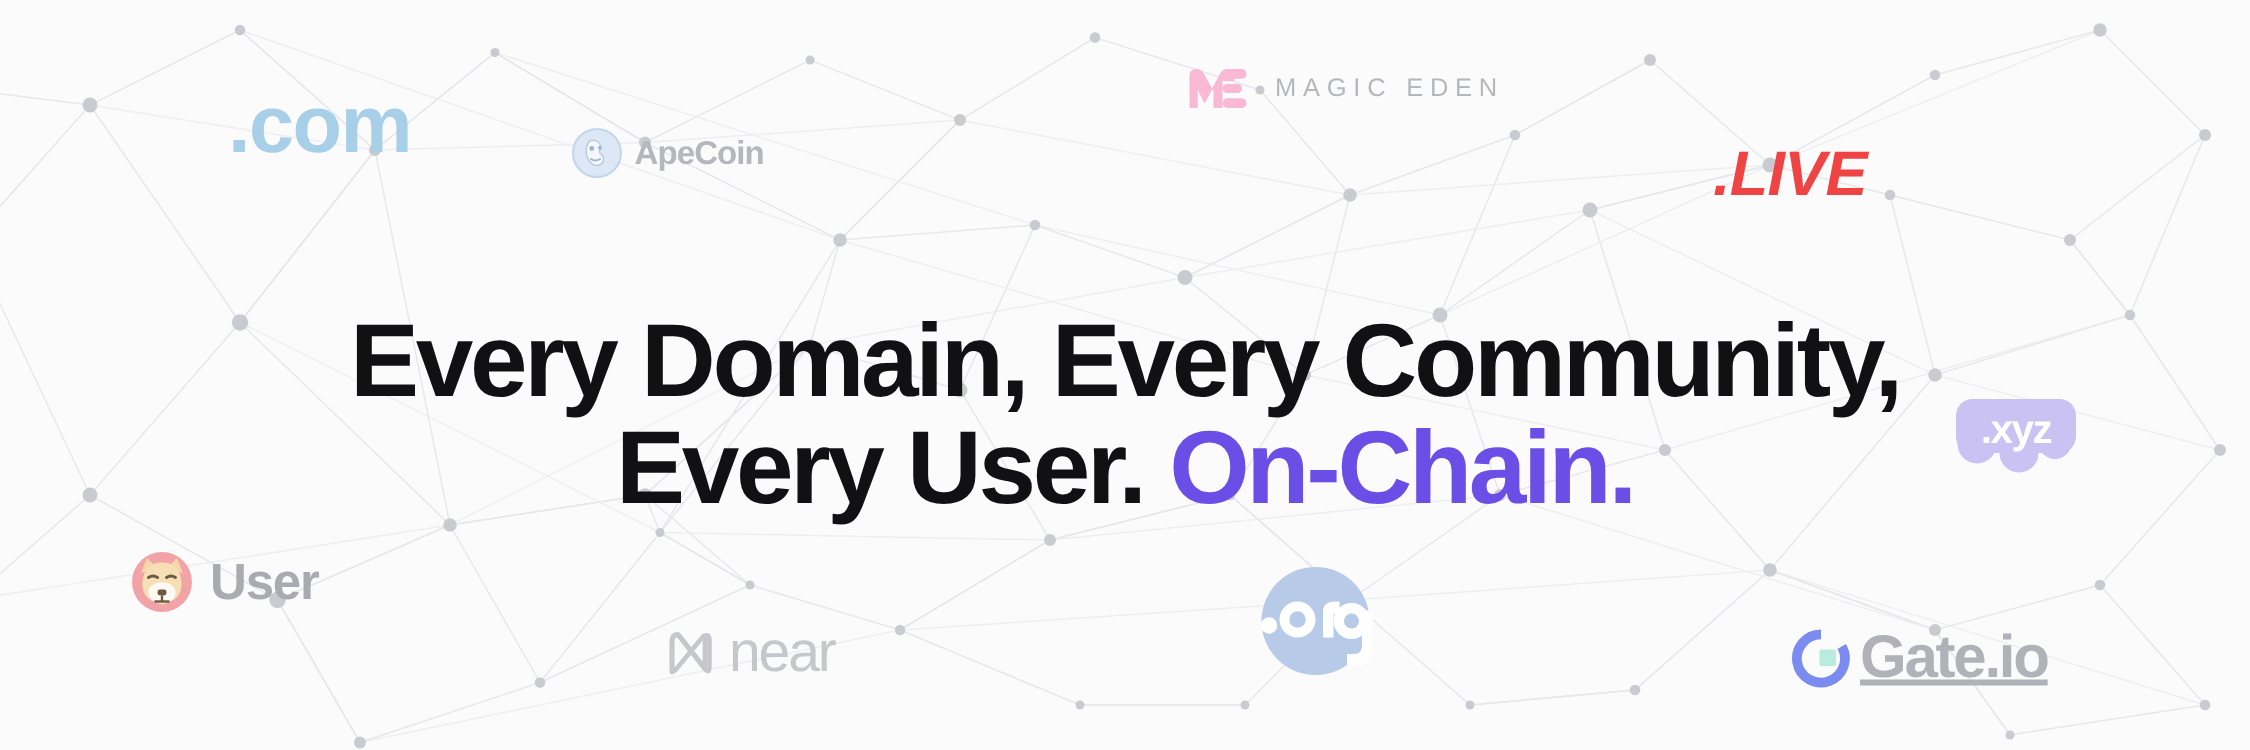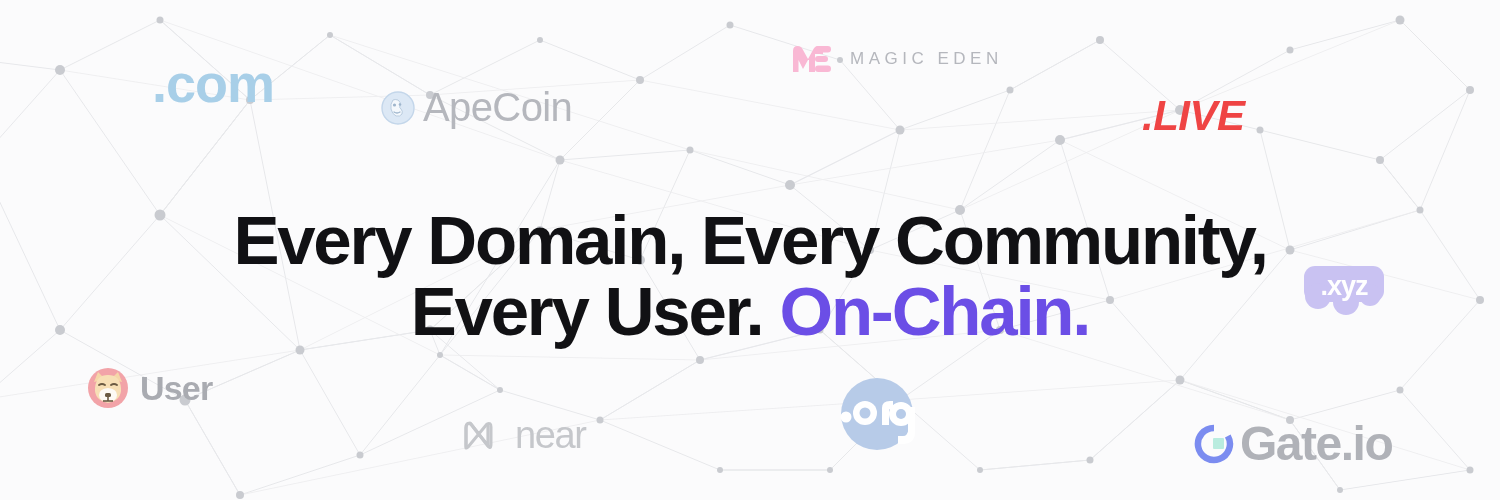--- a/index.html
+++ b/index.html
@@ -57,48 +57,48 @@
   
   #logo-com {
     left: 152px; top: 52px;
     font-size: 54px;
     font-weight: 700;
     letter-spacing: -1px;
     color: #a8cfe8;
   }
   
   #logo-apecoin { left: 381px; top: 85px; gap: 8px; }
-  #logo-apecoin .wordmark { font-size: 40px; letter-spacing: -0.6px; color: #b5b7bd; font-weight: 400;}
+  #logo-apecoin .wordmark { font-size: 22px; letter-spacing: -0.6px; color: #b5b7bd; font-weight: 700;}
   
   #logo-magiceden { left: 790px; top: 44px; gap: 16px; }
   #logo-magiceden .wordmark {
     font-size: 17px; letter-spacing: 4.5px; color: #b5b7bd; font-weight: 500;
   }
   
   #logo-live {
     left: 1142px; top: 92px;
     font-size: 42px;
     font-weight: 700;
     font-style: italic;
     letter-spacing: -0.5px;
     color: #ef4444;
   }
   
   #logo-xyz { left: 1298px; top: 262px; }
   
   #logo-shib { left: 86px; top: 366px; gap: 10px; }
   #logo-shib .wordmark { font-size: 34px; letter-spacing: -0.8px; color: #a9abb1; }
   
-  #logo-near { left: 462px; top: 414px; gap: 20px; }
+  #logo-near { left: 444px; top: 414px; gap: 9px; }
   #logo-near .wordmark { font-size: 38px; letter-spacing: -1.4px; color: #c5c7cb; font-weight: 500;}
   
   #logo-org { left: 838px; top: 375px; }
   
   #logo-gateio { left: 1194px; top: 416px; gap: 6px; }
-  #logo-gateio .wordmark { font-size: 48px; letter-spacing: -1.5px; color: #b0b2b8; }
+  #logo-gateio .wordmark { font-size: 40px; letter-spacing: -1.5px; color: #b0b2b8; text-decoration: underline; }
 </style>
 </head>
 <body>
 
 <div id="banner">
 
   <svg id="network-bg" viewBox="0 0 1500 500" xmlns="http://www.w3.org/2000/svg" aria-hidden="true">
     <rect x="0" y="0" width="1500" height="500" fill="#fbfbfc"></rect>
     <g stroke="#e6e7ea" stroke-width="1" fill="none" opacity="0.95">
       <path d="M-20 160 L60 70 L160 20 L250 100 L160 215 L60 70"></path>

